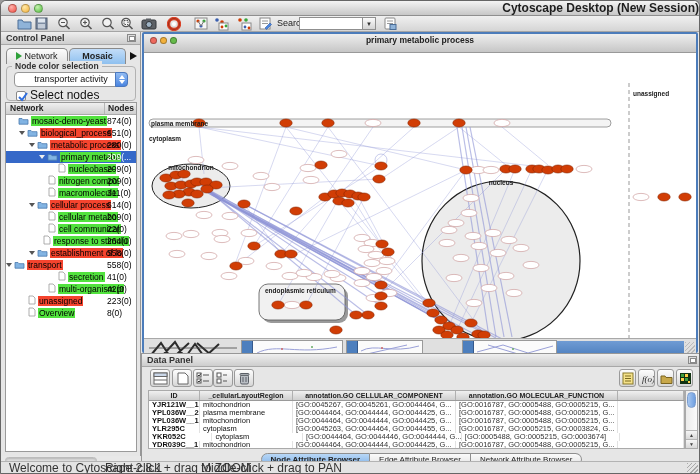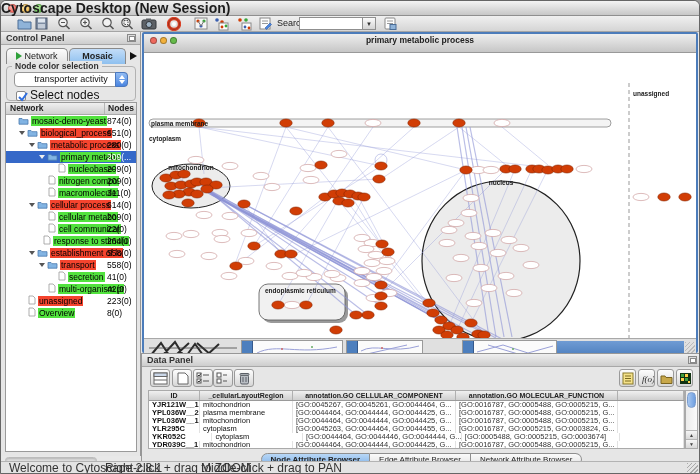--- a/index.html
+++ b/index.html
@@ -8,21 +8,21 @@
        font-family:"Liberation Sans",sans-serif;border:1px solid #666;
        border-radius:6px 6px 0 0;overflow:hidden}
   
   .titlebar{position:absolute;left:0;top:0;right:0;height:15px;
             background:linear-gradient(#f4f4f4,#c7c7c7);border-bottom:1px solid #8f8f8f;
             border-radius:5px 5px 0 0}
   .tl{position:absolute;top:3px;width:9px;height:9px;border-radius:50%;border:1px solid rgba(0,0,0,.25)}
   .tl.red{left:7px;background:radial-gradient(circle at 35% 30%,#ffb3ac,#ee4b40)}
   .tl.yellow{left:20px;background:radial-gradient(circle at 35% 30%,#ffe9a8,#f2b13c)}
   .tl.green{left:33px;background:radial-gradient(circle at 35% 30%,#c7f2b2,#4fbb3a)}
-  .title-text{position:absolute;left:0;right:0;top:0;text-align:left;font-size:14px;
+  .title-text{position:absolute;left:11px;right:0;top:0;text-align:right;font-size:12px;
               font-weight:bold;color:#1d1d1d;line-height:15px}
   
   .toolbar{position:absolute;left:0;top:15px;right:0;height:16px;
            background:linear-gradient(#f0f0f0,#d5d5d5);border-bottom:1px solid #a5a5a5}
   .tbi{position:absolute;top:1px}
   .search-label{position:absolute;left:276px;top:0;font-size:9px;line-height:15px;color:#222}
   .search-input{position:absolute;left:298px;top:1px;width:63px;height:13px;background:#fff;
                 border:1px solid #8f8f8f;border-right:none}
   .search-arrow{position:absolute;left:361px;top:1px;width:14px;height:13px;
                 background:linear-gradient(#fafafa,#d4d4d4);border:1px solid #8f8f8f;
@@ -342,21 +342,21 @@
             <span class="count">264(0)</span>
           </div>
           <div class="tree-row" style="padding-left: 23px;">
             <span class="tri"></span>
             <span class="ticon"><svg width="11" height="9">
                 <path d="M1 2.5 h3 l1 1.2 h5 v4.5 h-9 z" fill="#82b4e3" stroke="#4a7aad" stroke-width="0.8"></path>
               </svg></span>
             <span class="chip red" style="max-width: 76px;">establishment of lo</span>
             <span class="count">558(0)</span>
           </div>
-          <div class="tree-row" style="padding-left: 33px;">
+          <div class="tree-row" style="">
             <span class="tri"></span>
             <span class="ticon"><svg width="11" height="9">
                 <path d="M1 2.5 h3 l1 1.2 h5 v4.5 h-9 z" fill="#82b4e3" stroke="#4a7aad" stroke-width="0.8"></path>
               </svg></span>
             <span class="chip red" style="max-width: 66px;">transport</span>
             <span class="count">558(0)</span>
           </div>
           <div class="tree-row" style="padding-left: 43px;">
             <span class="tri-sp"></span>
             <span class="ticon"><svg width="8" height="10">

